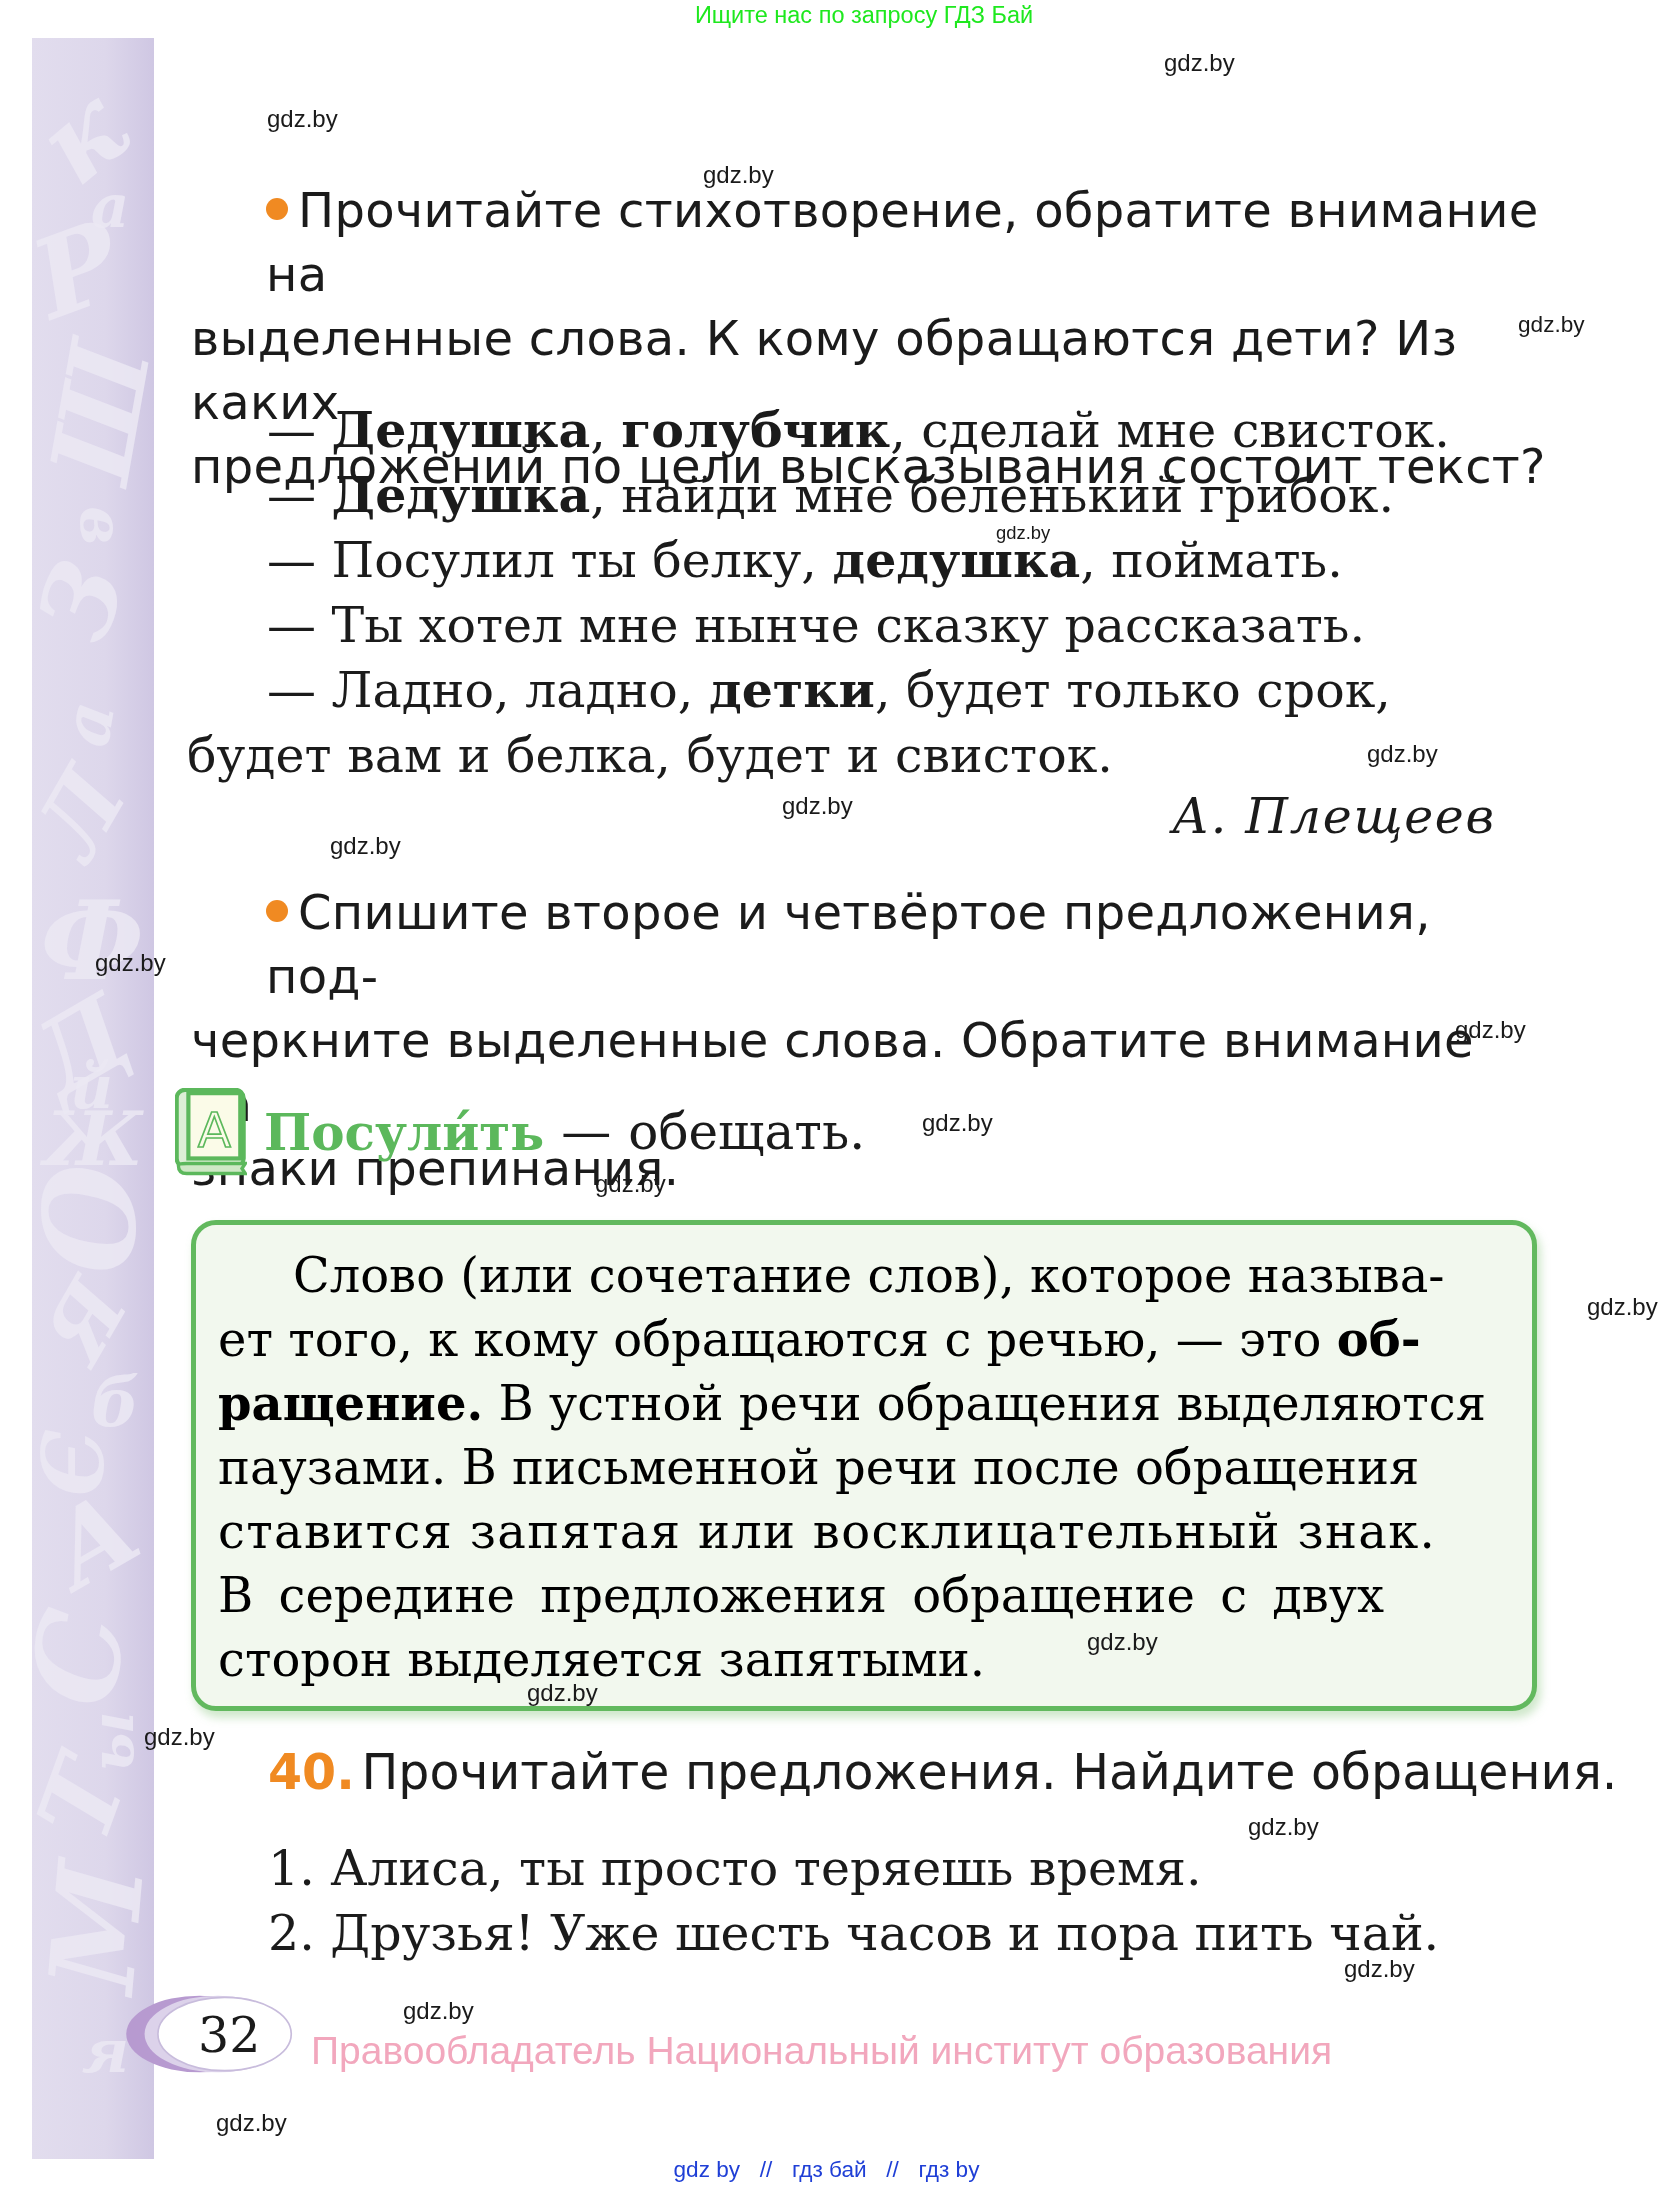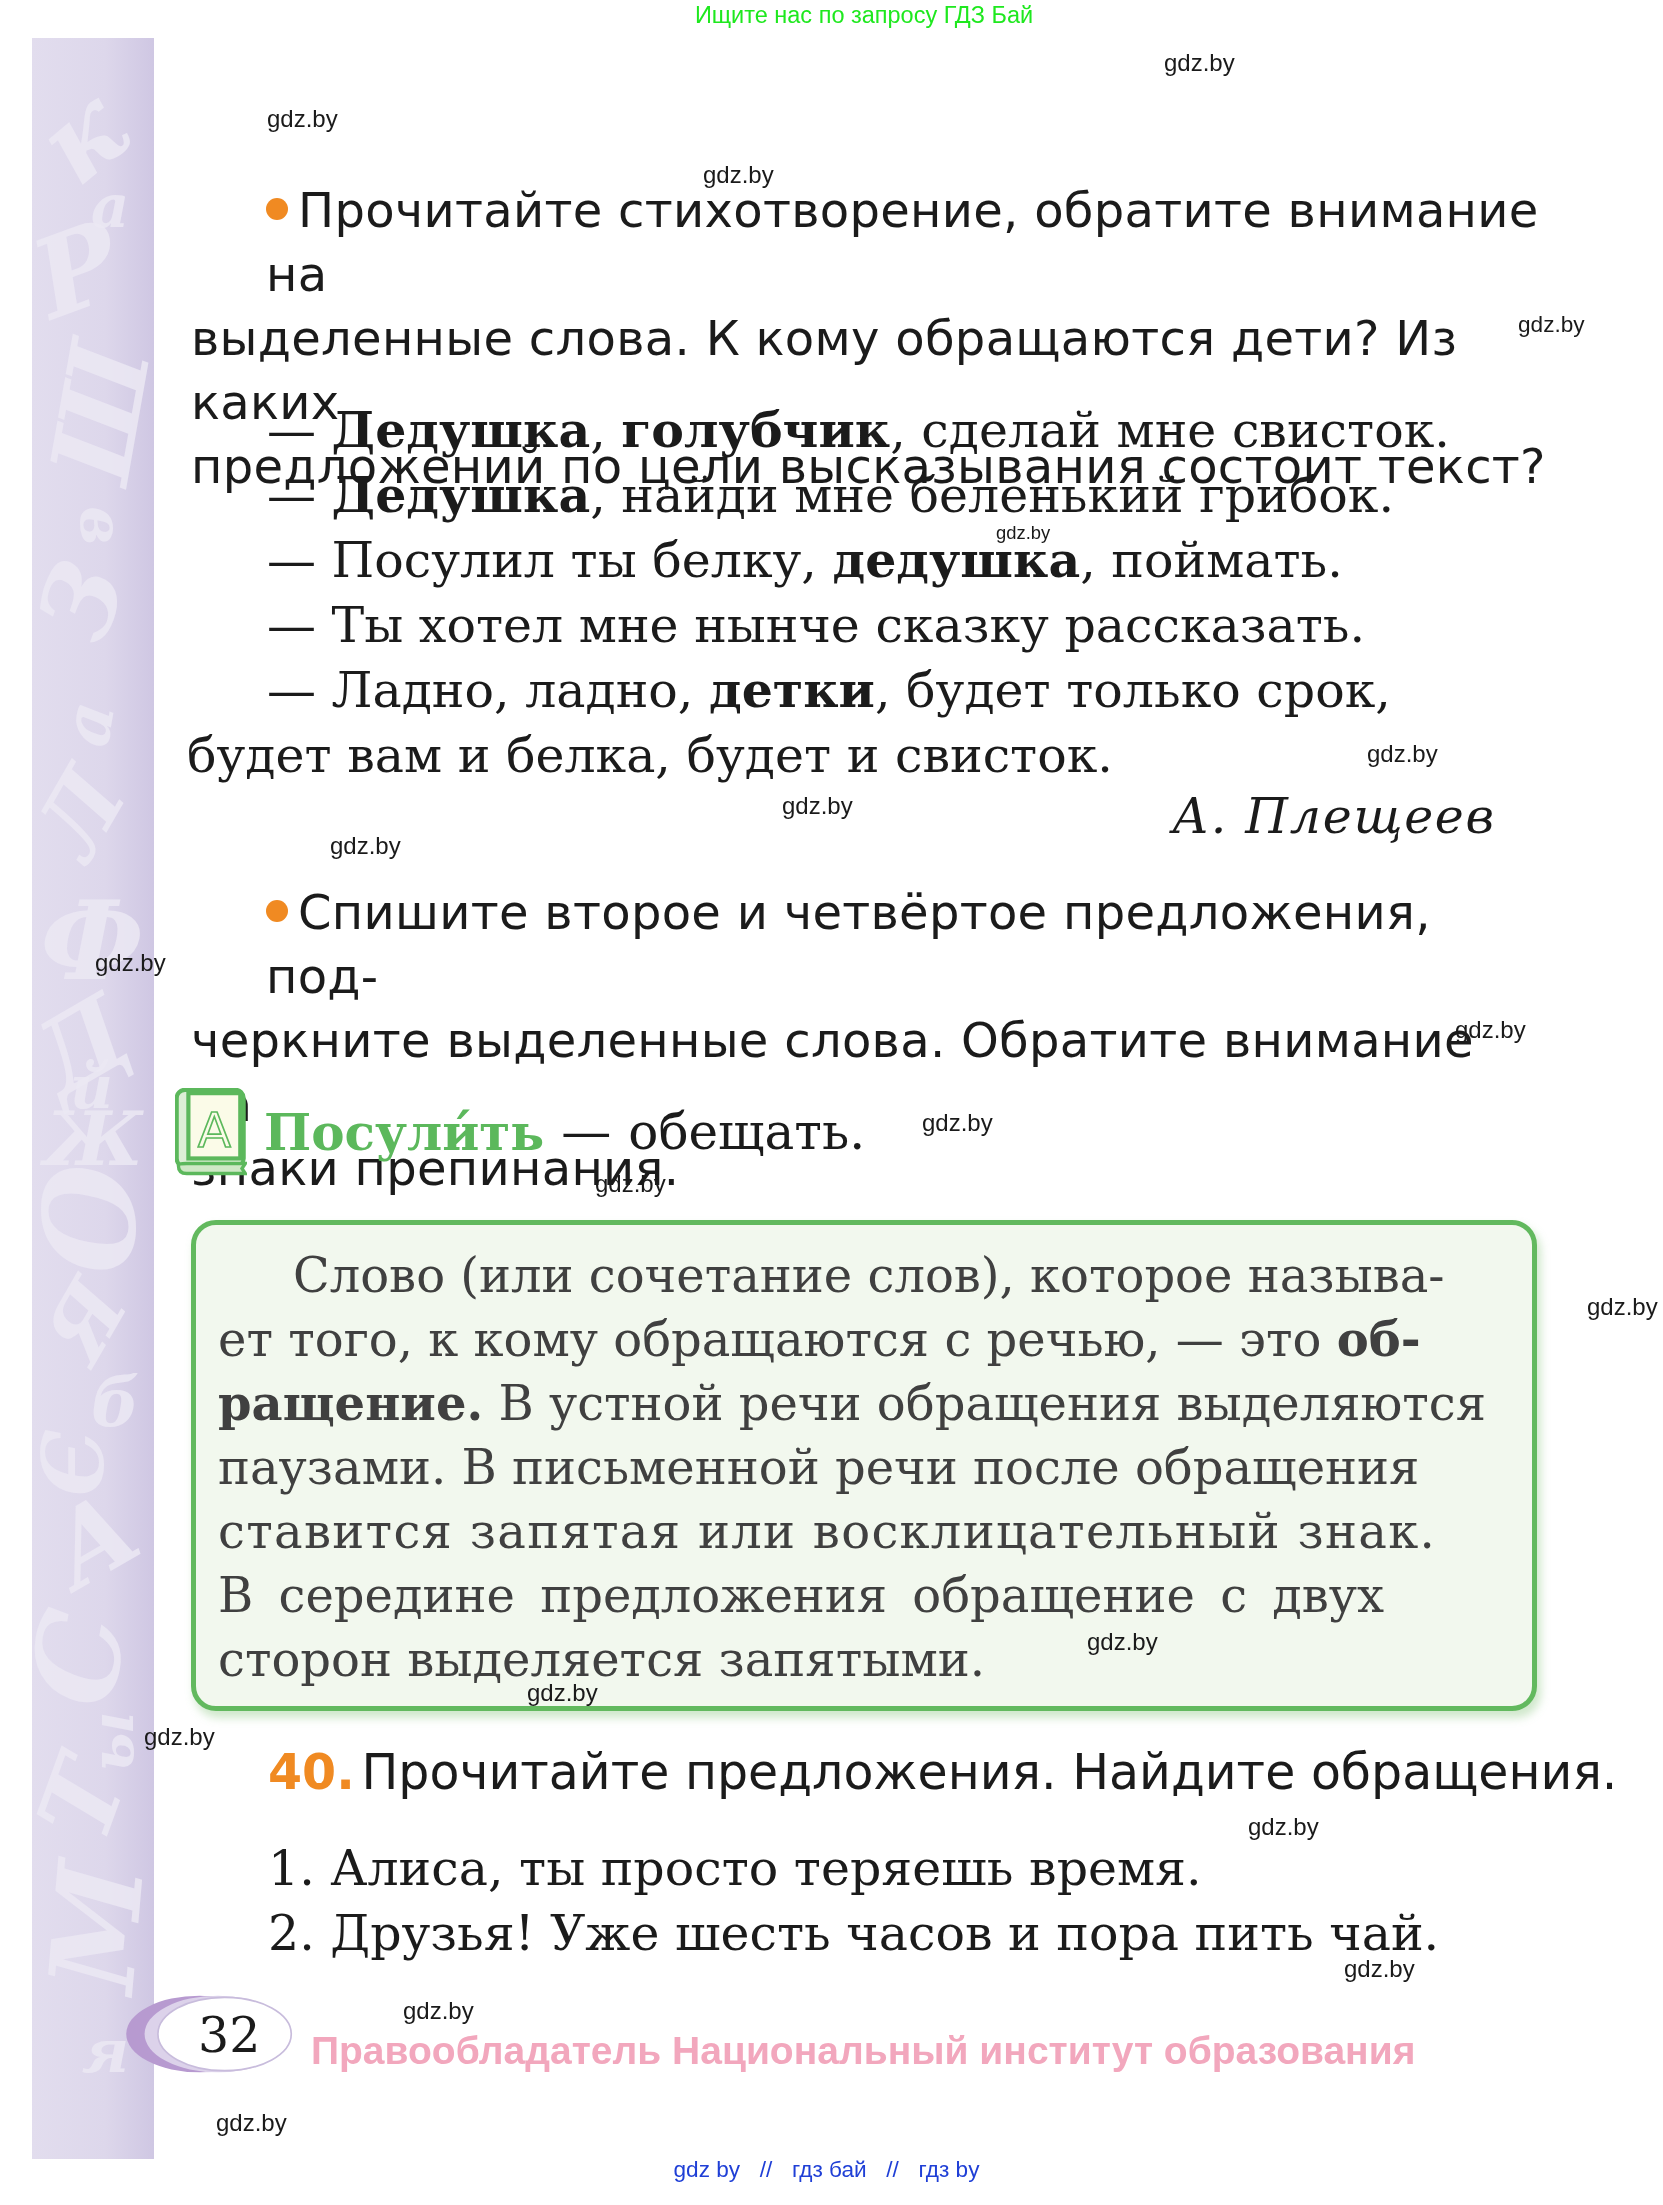--- a/index.html
+++ b/index.html
@@ -24,29 +24,29 @@
   .poem b { font-weight: bold; }
   .author { left: 1140px; top: 788px; font-size: 49px; font-style: italic; color: #1b1b1b; letter-spacing: 1.7px; }
 
   #dict-row { left: 143px; top: 1086px; height: 92px; display: flex; align-items: center; }
   .book { position: relative; width: 72px; height: 89px; margin-right: 17px; }
   .dict-word { font-size: 50px; font-weight: bold; color: #5cb85c; }
   .dict-def { font-size: 50px; color: #1b1b1b; margin-left: 17px; }
 
   #rule-box { left: 159px; top: 1220px; width: 1346px; height: 491px; border: 5px solid #62b95e; border-radius: 25px;
     background: #f2f8ee; box-shadow: 3.4px 6.7px 8.4px rgba(120,190,110,0.35); box-sizing: border-box; }
-  #rule-text { position: absolute; left: 22px; right: 22px; top: 18.4px; font-size: 48px; line-height: 64px; color: #404040; text-align: justify; }
+  #rule-text { position: absolute; left: 22px; right: 22px; top: 18.4px; font-size: 48px; line-height: 64px; color: #000000; text-align: justify; }
   #rule-text .first { text-indent: 75px; }
 
   #ex40 { left: 236px; top: 1744px; font-size: 49px; color: #1b1b1b; white-space: nowrap; }
   #ex40 .num { color: #f08a22; font-weight: bold; margin-right: 6.7px; }
   .items { left: 236px; top: 1836px; font-size: 49px; line-height: 65px; color: #1b1b1b; }
 
   #page-badge { left: 92px; top: 1994px; width: 172px; height: 80px; }
-  #copyright { left: 279px; top: 2029px; font-family: "Liberation Sans", sans-serif; font-size: 39px; color: #f2a7bd; white-space: nowrap; font-weight: bold; }
+  #copyright { left: 279px; top: 2029px; font-family: "Liberation Sans", sans-serif; font-size: 39px; color: #f2a7bd; white-space: nowrap; }
   #footer-links { left: 0; width: 1589px; top: 2157px; text-align: center; font-family: "Liberation Sans", sans-serif; font-size: 22.6px; color: #1f3fd6; }
   #footer-links span { margin: 0 6.7px; }
 </style>
 </head>
 <body>
 
 <div id="top-banner" class="abs">Ищите нас по запросу ГДЗ Бай</div>
 
 <div id="sidebar" class="abs">
   <span class="side-glyph" style="left:12.6px;top:34px;font-size:109px;transform:rotate(-40deg);">к</span>

